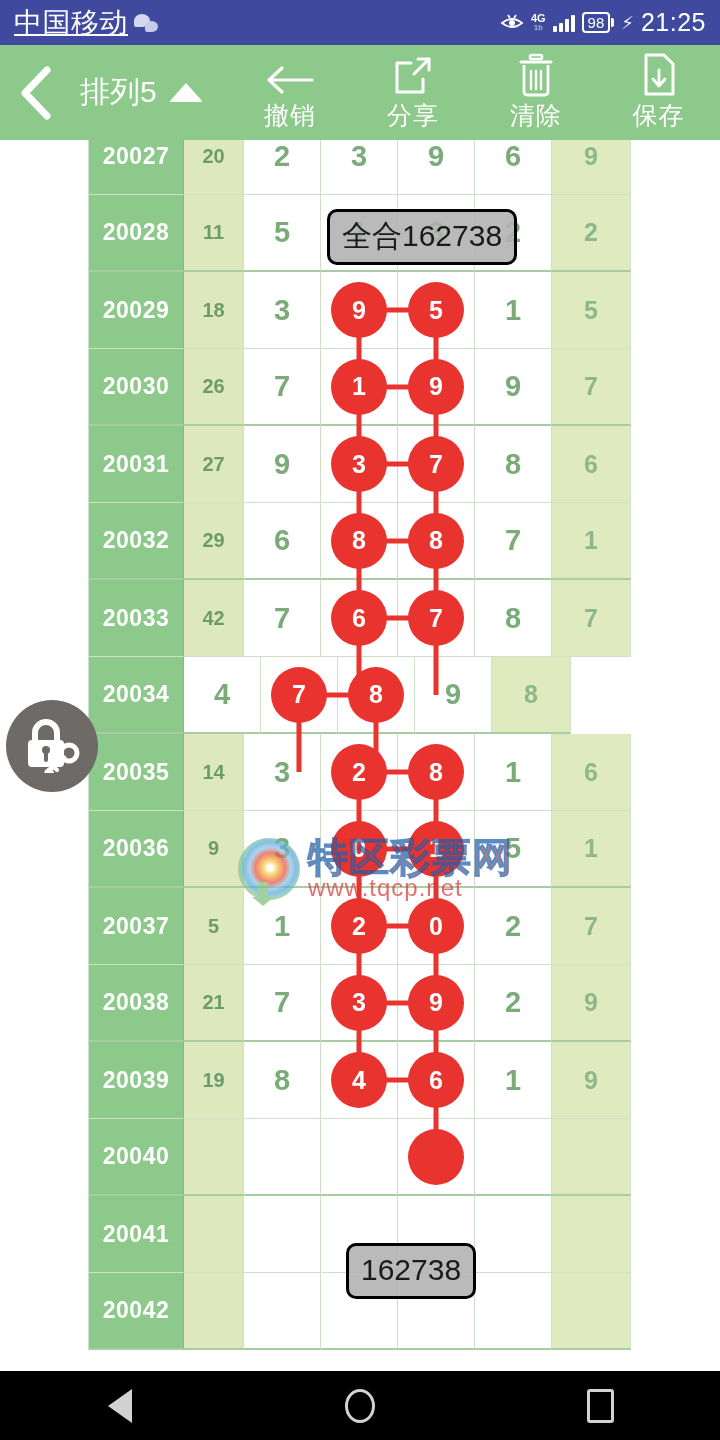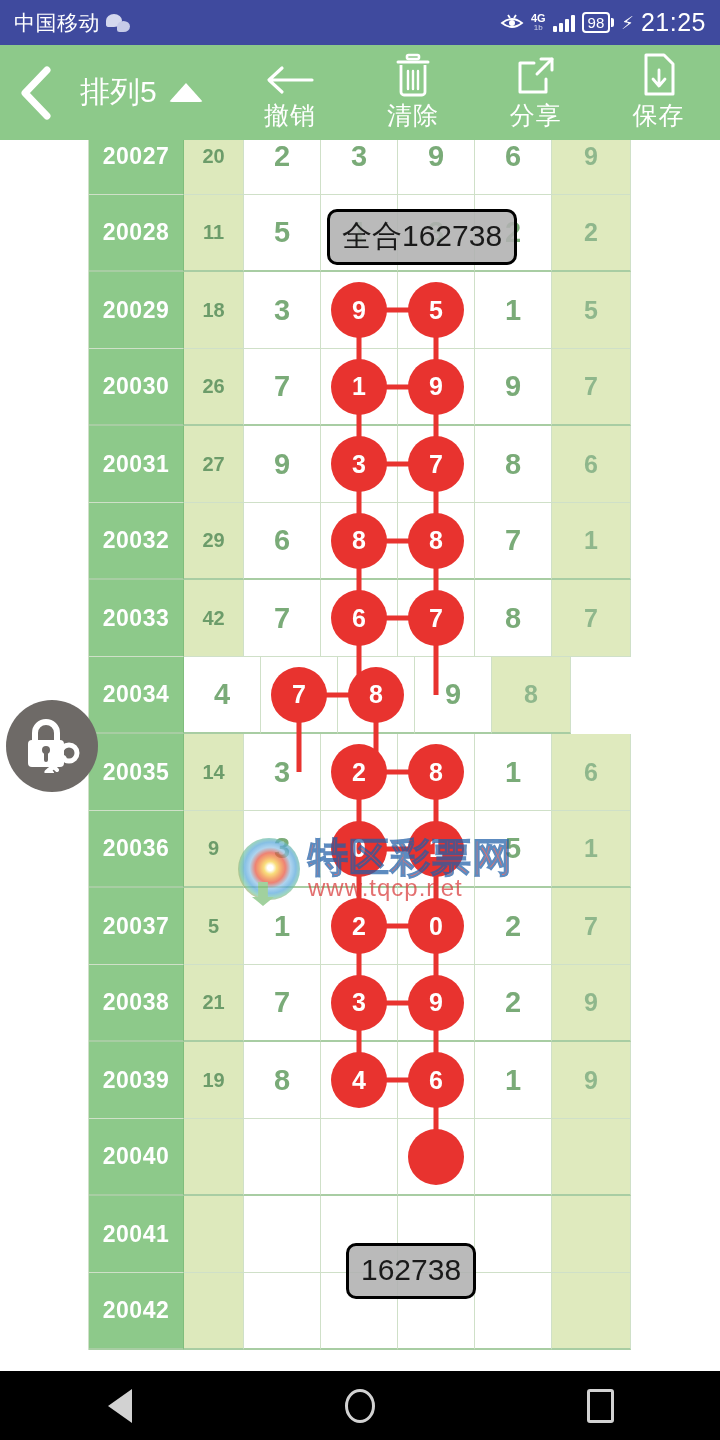--- a/index.html
+++ b/index.html
@@ -13,21 +13,21 @@
   #root { position: relative; width: 720px; height: 1440px; background: #fff; }
 
   
   .statusbar {
     position: absolute; left: 0; top: 0; width: 720px; height: 45px;
     background: #3f4a9e; color: #ffffff;
     display: flex; align-items: center; justify-content: space-between;
     padding: 0 14px;
   }
   .sb-left { display: flex; align-items: center; gap: 6px; }
-  .sb-carrier { font-size: 21px; letter-spacing: .5px; }
+  .sb-carrier { font-size: 28px; letter-spacing: .5px; text-decoration: underline; }
   .wechat-icon { display:inline-block; width: 24px; height: 18px; position: relative; }
   .wechat-icon::before, .wechat-icon::after {
     content:""; position:absolute; background:#d4d8ee; border-radius:50% 50% 50% 20%;
   }
   .wechat-icon::before { width: 16px; height: 13px; left: 0; top: 0; }
   .wechat-icon::after  { width: 13px; height: 11px; right: 0; bottom: 0; background:#c6cbe8; }
   .sb-right { display: flex; align-items: center; gap: 7px; }
   .eye-icon { width: 24px; height: 18px; position: relative; }
   .eye-icon svg { display:block; }
   .net-type { font-size: 11px; line-height: 1; text-align:center; font-weight: bold; }
@@ -239,39 +239,39 @@
         <span class="tb-ico">
           <svg width="48" height="34" viewBox="0 0 48 34">
             <path d="M46 17 L4 17 M16 5 L3 17 L16 29" fill="none" stroke="#ffffff" stroke-width="3.2" stroke-linecap="round" stroke-linejoin="round"></path>
           </svg>
         </span>
         <span class="tb-label">撤销</span>
       </div>
 
       <div class="tb-item">
         <span class="tb-ico">
+          <svg width="40" height="42" viewBox="0 0 40 42">
+            <path d="M25 4 H36 V15" fill="none" stroke="#fff" stroke-width="3" stroke-linecap="round" stroke-linejoin="round"></path>
+            <path d="M36 4 L21 19" fill="none" stroke="#fff" stroke-width="3" stroke-linecap="round"></path>
+            <path d="M30 24 V37 H4 V8 H18" fill="none" stroke="#fff" stroke-width="3" stroke-linecap="round" stroke-linejoin="round"></path>
+          </svg>
+        </span>
+        <span class="tb-label">分享</span>
+      </div>
+
+      <div class="tb-item">
+        <span class="tb-ico">
           <svg width="38" height="44" viewBox="0 0 38 44">
             <rect x="13" y="2" width="12" height="4" rx="1.5" fill="none" stroke="#fff" stroke-width="2.6"></rect>
             <path d="M4 9 H34" stroke="#fff" stroke-width="3" stroke-linecap="round"></path>
             <path d="M7 12 V39 a3 3 0 0 0 3 3 H28 a3 3 0 0 0 3-3 V12" fill="none" stroke="#fff" stroke-width="2.8" stroke-linejoin="round"></path>
             <path d="M14 18 V36 M19 18 V36 M24 18 V36" stroke="#fff" stroke-width="2.4" stroke-linecap="round"></path>
           </svg>
         </span>
         <span class="tb-label">清除</span>
-      </div>
-
-      <div class="tb-item">
-        <span class="tb-ico">
-          <svg width="40" height="42" viewBox="0 0 40 42">
-            <path d="M25 4 H36 V15" fill="none" stroke="#fff" stroke-width="3" stroke-linecap="round" stroke-linejoin="round"></path>
-            <path d="M36 4 L21 19" fill="none" stroke="#fff" stroke-width="3" stroke-linecap="round"></path>
-            <path d="M30 24 V37 H4 V8 H18" fill="none" stroke="#fff" stroke-width="3" stroke-linecap="round" stroke-linejoin="round"></path>
-          </svg>
-        </span>
-        <span class="tb-label">分享</span>
       </div>
 
       <div class="tb-item">
         <span class="tb-ico">
           <svg width="36" height="44" viewBox="0 0 36 44">
             <path d="M5 2 H23 L32 11 V41 H5 Z" fill="none" stroke="#fff" stroke-width="3" stroke-linejoin="round"></path>
             <path d="M18 17 V32 M12 26 L18 33 L24 26" fill="none" stroke="#fff" stroke-width="2.8" stroke-linecap="round" stroke-linejoin="round"></path>
           </svg>
         </span>
         <span class="tb-label">保存</span>

